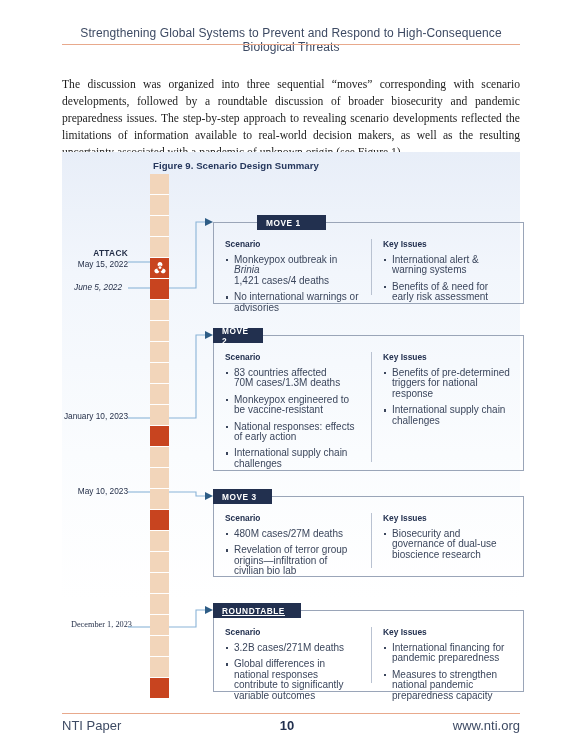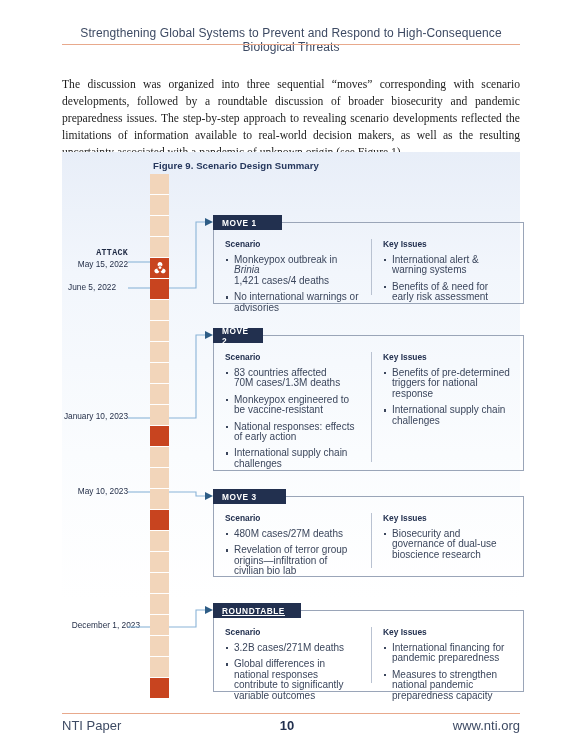--- a/index.html
+++ b/index.html
@@ -82,21 +82,20 @@
   .date-label {
     position: absolute;
     text-align: right;
     font-size: 8.3px;
     line-height: 10.6px;
     color: #1f2a44;
   }
   .date-label .attack {
     font-weight: bold;
     letter-spacing: .3px;
-    font-family: Liberation Mono, monospace;
   }
 
   
   .connectors {
     position: absolute;
     left: 0; top: 0; width: 582px; height: 750px;
     pointer-events: none;
   }
 
   
@@ -222,30 +221,30 @@
     <div class="tl-seg"></div>
     <div class="tl-seg"></div>
     <div class="tl-seg"></div>
     <div class="tl-seg marker"></div>
   </div>
 
 <div class="date-label" id="dl0" style="left:34px; top:248px; width:94px;">
   <div class="attack">ATTACK</div>
   <div>May 15, 2022</div>
 </div>
-<div class="date-label" id="dl1" style="left:22px; top:282px; width:94px;">
+<div class="date-label" id="dl1" style="left:28px; top:282px; width:94px;font-style:italic;">
   <div>June 5, 2022</div>
 </div>
 <div class="date-label" id="dl2" style="left:34px; top:411px; width:94px;">
   <div>January 10, 2023</div>
 </div>
 <div class="date-label" id="dl3" style="left:34px; top:486px; width:94px;">
   <div>May 10, 2023</div>
 </div>
-<div class="date-label" id="dl4" style="left:46px; top:620px; width:94px;">
+<div class="date-label" id="dl4" style="left:38px; top:620px; width:94px;font-family:Liberation Serif, serif;">
   <div>December 1, 2023</div>
 </div>
 
 <svg class="connectors">
   <g fill="none" stroke="#8ab4d8" stroke-width="1.1">
 
     <path d="M128,262 L150,262"></path>
 
     <path d="M128,288 L150,288"></path>
     <path d="M169,288 L196,288 L196,222 L206,222"></path>
@@ -261,21 +260,21 @@
   </g>
   <g fill="#2e5d86">
     <polygon points="205,218 213,222 205,226"></polygon>
     <polygon points="205,331 213,335 205,339"></polygon>
     <polygon points="205,492 213,496 205,500"></polygon>
     <polygon points="205,606 213,610 205,614"></polygon>
   </g>
 </svg>
 
 <div class="move-block" style="left:213px; top:215px; width:311px;">
-  <div class="move-head" style="width:69px;">MOVE 1</div>
+  <div class="move-head" style="width:69px;margin-left:44px;">MOVE 1</div>
   <div class="move-body" style="width:311px; height:82px;">
     <div class="move-inner">
       <div class="col" style="flex:0 0 157px;">
         <div class="col-title">Scenario</div>
         <ul class="items">
           <li>Monkeypox outbreak in <span class="ital">Brinia</span><br>1,421 cases/4 deaths</li>
           <li>No international warnings or advisories</li>
         </ul>
       </div>
       <div class="col right">
@@ -307,21 +306,21 @@
         <ul class="items">
           <li>Benefits of pre-determined triggers for national response</li>
           <li>International supply chain challenges</li>
         </ul>
       </div>
     </div>
   </div>
 </div>
 
 <div class="move-block" style="left:213px; top:489px; width:311px;">
-  <div class="move-head" style="width:73px;">MOVE 3</div>
+  <div class="move-head" style="width:59px;">MOVE 3</div>
   <div class="move-body" style="width:311px; height:81px;">
     <div class="move-inner">
       <div class="col" style="flex:0 0 157px;">
         <div class="col-title">Scenario</div>
         <ul class="items">
           <li>480M cases/27M deaths</li>
           <li>Revelation of terror group origins—infiltration of civilian bio lab</li>
         </ul>
       </div>
       <div class="col right">

